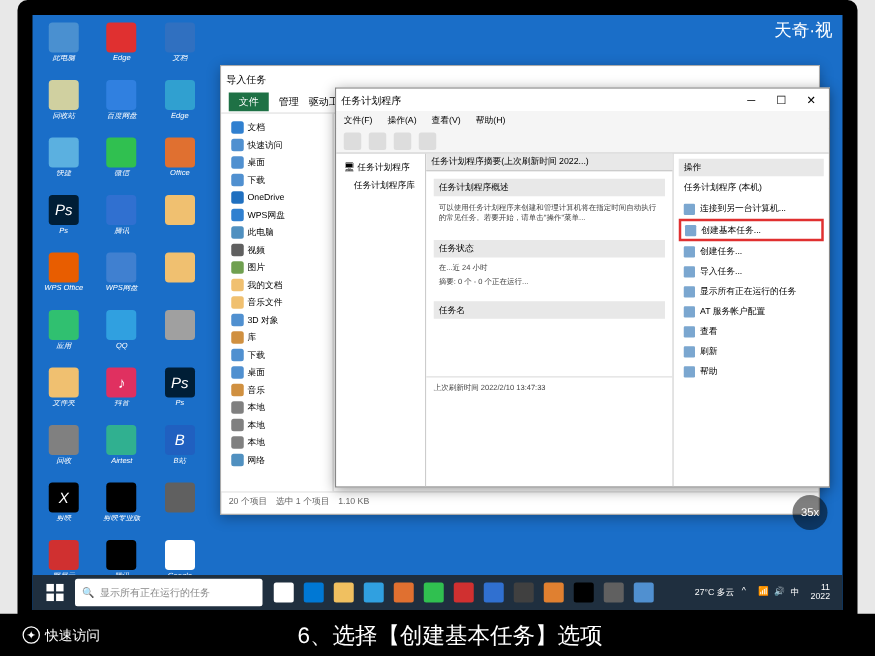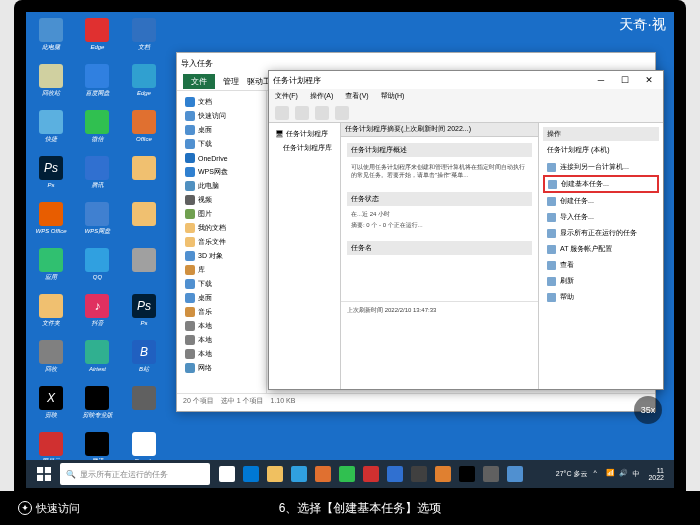--- a/index.html
+++ b/index.html
@@ -71,21 +71,21 @@
 .tray-icons { display: flex; gap: 3px; }
 .tray-icons span { width: 10px; height: 10px; }
 
 
 .circle-badge { position: absolute; bottom: 36px; right: 12px; width: 28px; height: 28px; border-radius: 50%; background: rgba(0,0,0,0.5); color: #fff; font-size: 9px; display: flex; align-items: center; justify-content: center; z-index: 50; }
 
 
 .bottom-overlay { position: absolute; bottom: 0; left: 0; width: 100%; height: 34px; background: #000; color: #fff; display: flex; align-items: center; z-index: 200; }
 .overlay-logo { margin-left: 18px; font-size: 11px; display: flex; align-items: center; gap: 4px; }
 .overlay-logo .logo-icon { width: 14px; height: 14px; border: 1.5px solid #fff; border-radius: 50%; display: flex; align-items: center; justify-content: center; font-size: 9px; }
-.overlay-text { margin: 0 auto; font-size: 12px; font-weight: 500; padding-right: 60px; }
+.overlay-text { margin: 0 auto; font-size: 18px; font-weight: 500; padding-right: 60px; }
 </style>
 </head>
 <body>
 
 <div class="monitor-frame">
   <div class="screen">
     <div class="top-watermark">天奇·视</div>
 
     <div class="desktop">
       <div class="icon-grid">

